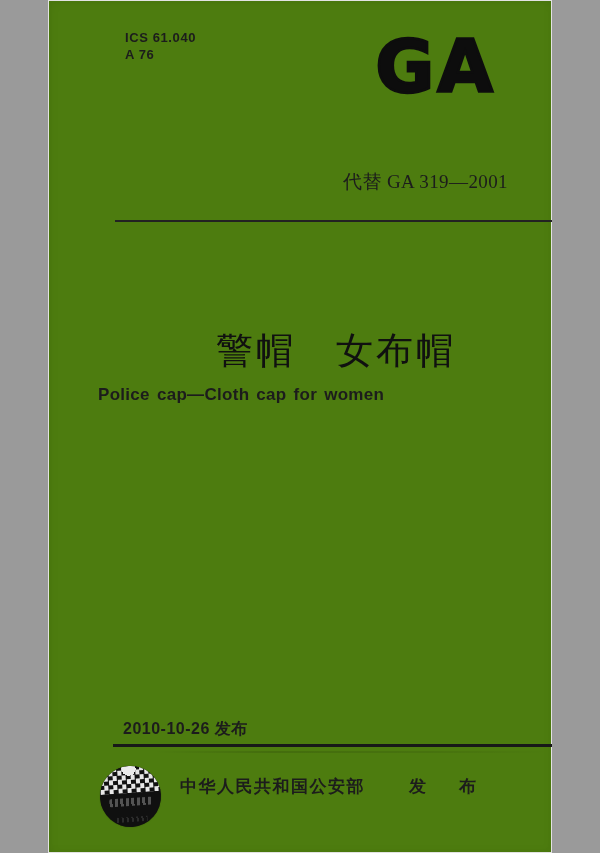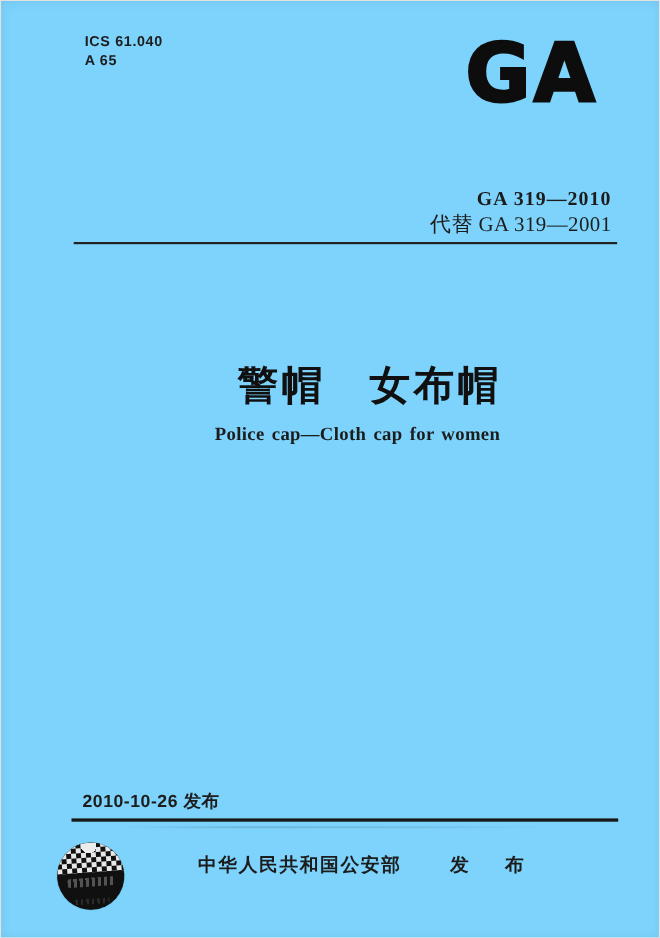--- a/index.html
+++ b/index.html
@@ -1,20 +1,20 @@
 <!DOCTYPE html>
 <html><head>
 <meta charset="utf-8">
 <style>
   html,body { margin:0; padding:0; background:#9a9a9a; }
   .page {
     position:relative;
-    width:600px; height:853px;
+    width:504px; height:853px;
     margin:0 auto;
-    background:#7dd3fc;
+    background:#4d7c0f;
     overflow:hidden;
     font-family:"Liberation Sans", sans-serif;
     color:#1c1c1c;
     box-shadow: inset 0 0 0 1px #e2e2e2, inset 3px 3px 10px rgba(0,0,0,0.05), inset -2px -2px 8px rgba(0,0,0,0.04);
   }
   .abs { position:absolute; }
 
   
   .ics-block {
     left:77px; top:30px;
@@ -55,29 +55,29 @@
     font-family:"Liberation Serif", serif;
     font-size:19px; letter-spacing:0.4px; margin-top:1px;
   }
 
   .rule-top { left:67px; top:220px; width:494px; height:2px; background:#222; }
 
   
   .title-cn {
     left:72px; right:0; top:326px;
     text-align:center;
-    font-size:37px; font-weight:bold;
+    font-size:37px; font-weight:normal;
     letter-spacing:3px;
     color:#101010;
     white-space:nowrap;
   }
   .title-en {
     left:50px; right:0; top:385px;
-    text-align:center;
-    font-family:Liberation Serif, serif;
+    text-align:left;
+    font-family:Liberation Sans, sans-serif;
     font-weight:bold; font-size:17px;
     letter-spacing:0.3px;
     word-spacing:2px;
   }
 
   
   .dates-row {
     left:75px; right:40px; top:719px;
     display:flex; justify-content:space-between;
     font-size:16px; font-weight:bold; letter-spacing:0.5px;
@@ -125,28 +125,27 @@
     opacity:0.3;
   }
 </style>
 </head>
 <body>
 
 <div class="page">
 
   <div class="abs ics-block">
     <div>ICS 61.040</div>
-    <div>A 65</div>
+    <div>A 76</div>
   </div>
 
   <div class="abs ga-logo">GA</div>
 
 
   <div class="abs std-block">
-    <div class="std-code">GA 319—2010</div>
     <div class="std-replaces">代替 GA 319—2001</div>
   </div>
 
   <div class="abs rule-top"></div>
 
   <div class="abs title-cn">警帽　女布帽</div>
   <div class="abs title-en">Police cap—Cloth cap for women</div>
 
   <div class="abs dates-row">
     <span>2010-10-26 发布</span>

